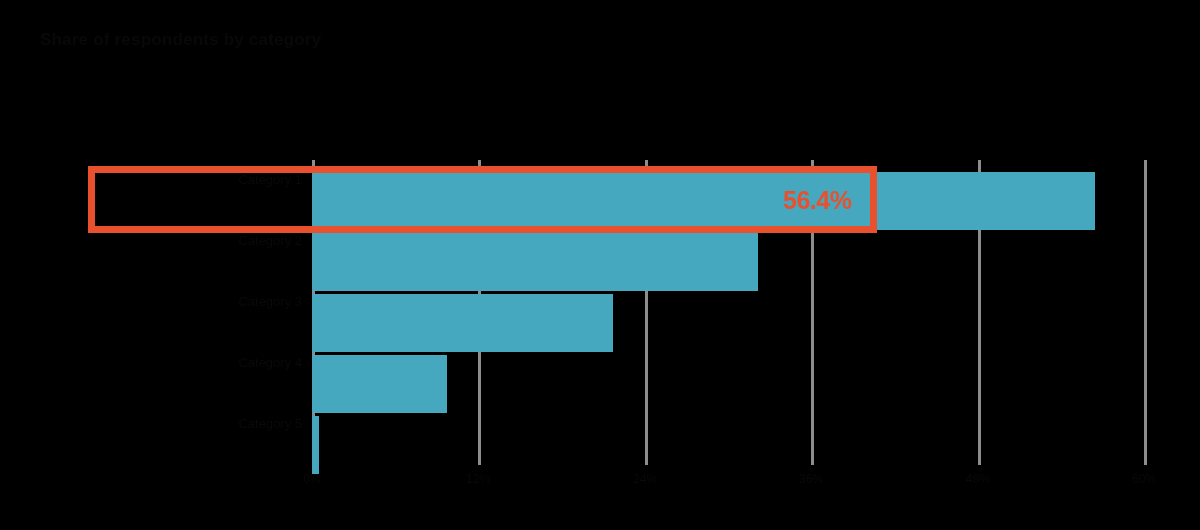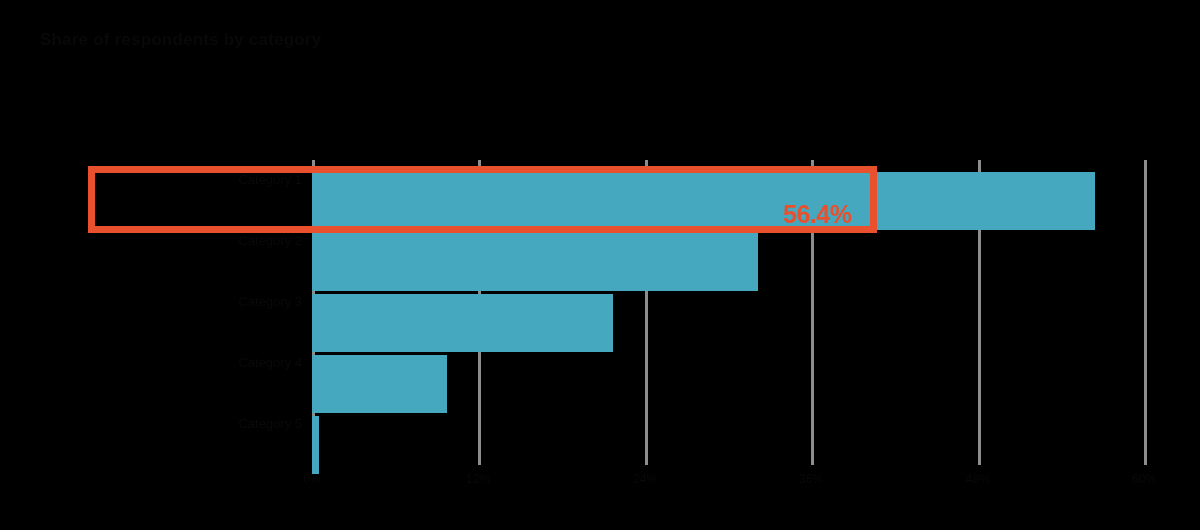--- a/index.html
+++ b/index.html
@@ -130,21 +130,20 @@
   
   .data-label {
     position: absolute;
     top: 186px;
     left: 783px;
     font-size: 25px;
     font-weight: bold;
     color: #e8502e;
     letter-spacing: -.5px;
     white-space: nowrap;
-    margin-top: 14px;
   }
 
   .footnote {
     position: absolute;
     left: 40px;
     top: 512px;
     font-size: 10px;
     color: #060606;
     white-space: nowrap;
   }

